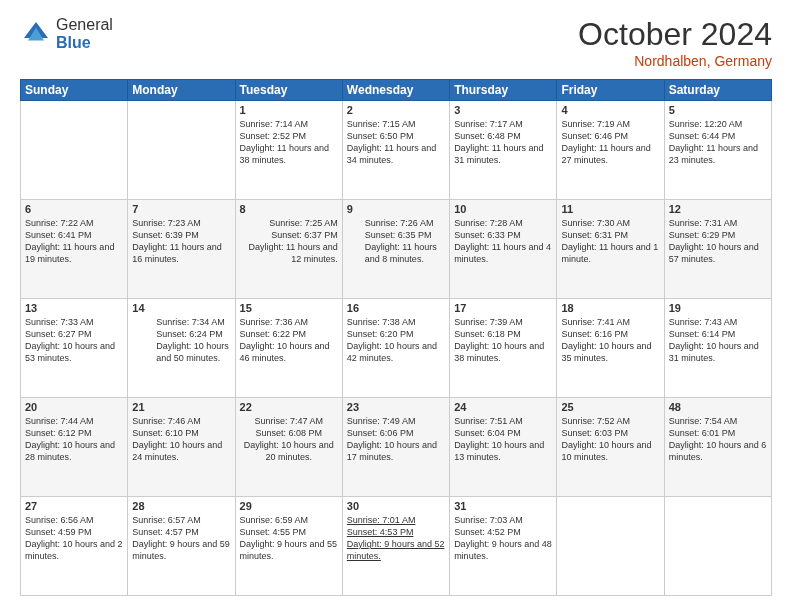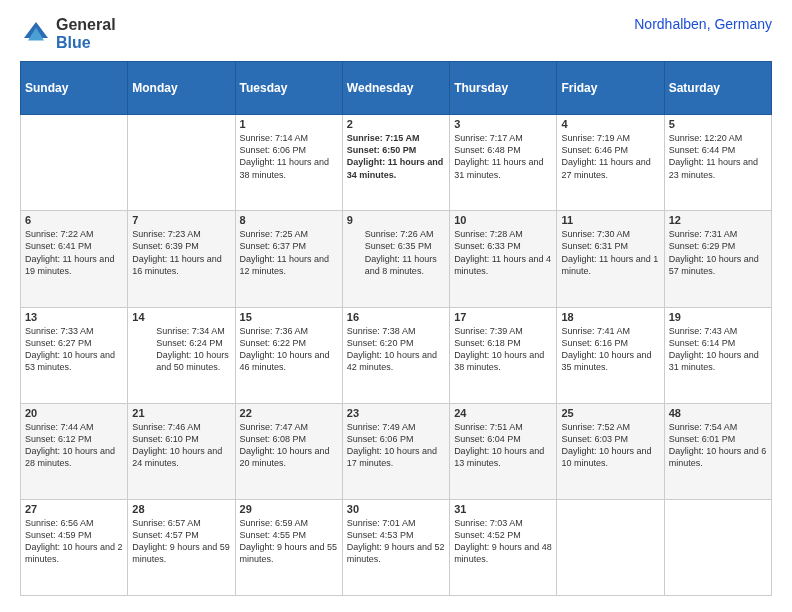--- a/index.html
+++ b/index.html
@@ -28,21 +28,21 @@
       align-items: center;
       gap: 4px;
     }
     .logo-text {
       display: flex;
       flex-direction: column;
       line-height: 1.1;
     }
     .logo-general {
       font-size: 16px;
-      font-weight: bold;
+      font-weight: normal;
       color: #333;
     }
     .logo-blue {
       font-size: 16px;
       font-weight: bold;
       color: #2a6db5;
     }
     .logo-icon {
       width: 32px;
       height: 32px;
@@ -50,34 +50,34 @@
     .title-block {
       text-align: right;
     }
     .month-title {
       font-size: 32px;
       font-weight: 300;
       color: #333;
     }
     .location {
       font-size: 14px;
-      color: #1d4ed8;
+      color: #c2410c;
     }
     .calendar {
       flex: 1;
       border-collapse: collapse;
       width: 100%;
       table-layout: fixed;
     }
     .calendar th {
       background: #2a6db5;
       color: #fff;
       font-size: 12px;
       font-weight: bold;
-      padding: 19px 4px;
+      padding: 3px 4px;
       text-align: left;
       border: 1px solid #1e5a9a;
     }
     .calendar td {
       border: 1px solid #ccc;
       vertical-align: top;
       padding: 3px 4px;
       font-size: 9.5px;
       color: #333;
       height: 85px;
@@ -110,20 +110,21 @@
       <svg class="logo-icon" viewBox="0 0 40 40">
         <polygon points="20,5 35,25 5,25" fill="#2a6db5"></polygon>
         <polygon points="20,12 30,28 10,28" fill="#4a9fd4"></polygon>
       </svg>
       <div class="logo-text">
         <span class="logo-general">General</span>
         <span class="logo-blue">Blue</span>
       </div>
     </div>
     <div class="title-block">
+      <div class="month-title">October 2024</div>
       <div class="location">Nordhalben, Germany</div>
     </div>
   </div>
 
   <table class="calendar">
     <thead>
       <tr>
       <th>Sunday</th>
           <th>Monday</th>
           <th>Tuesday</th>
@@ -133,26 +134,26 @@
           <th>Saturday</th>
         </tr>
     </thead>
     <tbody id="calendar-body">
     <tr>
           <td class="empty-cell"></td>
           <td class="empty-cell"></td>
           <td>
             <span class="day-num">1</span>
             <div class="day-info" style="white-space: pre-line;">Sunrise: 7:14 AM
-Sunset: 6:06 PM
+Sunset: 2:52 PM
 Daylight: 11 hours and 38 minutes.</div>
           </td>
           <td>
             <span class="day-num">2</span>
-            <div class="day-info" style="white-space: pre-line; font-weight: bold;">Sunrise: 7:15 AM
+            <div class="day-info" style="white-space: pre-line;">Sunrise: 7:15 AM
 Sunset: 6:50 PM
 Daylight: 11 hours and 34 minutes.</div>
           </td>
           <td>
             <span class="day-num">3</span>
             <div class="day-info" style="white-space: pre-line;">Sunrise: 7:17 AM
 Sunset: 6:48 PM
 Daylight: 11 hours and 31 minutes.</div>
           </td>
           <td>
@@ -176,21 +177,21 @@
 Daylight: 11 hours and 19 minutes.</div>
           </td>
           <td>
             <span class="day-num">7</span>
             <div class="day-info" style="white-space: pre-line;">Sunrise: 7:23 AM
 Sunset: 6:39 PM
 Daylight: 11 hours and 16 minutes.</div>
           </td>
           <td>
             <span class="day-num">8</span>
-            <div class="day-info" style="white-space: pre-line;">Sunrise: 7:25 AM
+            <div class="day-info" style="white-space: pre-line; text-align: right;">Sunrise: 7:25 AM
 Sunset: 6:37 PM
 Daylight: 11 hours and 12 minutes.</div>
           </td>
           <td>
             <span class="day-num">9</span>
             <div class="day-info" style="white-space: pre-line; margin-left: 18px;">Sunrise: 7:26 AM
 Sunset: 6:35 PM
 Daylight: 11 hours and 8 minutes.</div>
           </td>
           <td>
@@ -264,21 +265,21 @@
 Daylight: 10 hours and 28 minutes.</div>
           </td>
           <td>
             <span class="day-num">21</span>
             <div class="day-info" style="white-space: pre-line;">Sunrise: 7:46 AM
 Sunset: 6:10 PM
 Daylight: 10 hours and 24 minutes.</div>
           </td>
           <td>
             <span class="day-num">22</span>
-            <div class="day-info" style="white-space: pre-line;">Sunrise: 7:47 AM
+            <div class="day-info" style="white-space: pre-line; text-align: center;">Sunrise: 7:47 AM
 Sunset: 6:08 PM
 Daylight: 10 hours and 20 minutes.</div>
           </td>
           <td>
             <span class="day-num">23</span>
             <div class="day-info" style="white-space: pre-line;">Sunrise: 7:49 AM
 Sunset: 6:06 PM
 Daylight: 10 hours and 17 minutes.</div>
           </td>
           <td>
@@ -314,21 +315,21 @@
 Daylight: 9 hours and 59 minutes.</div>
           </td>
           <td>
             <span class="day-num">29</span>
             <div class="day-info" style="white-space: pre-line;">Sunrise: 6:59 AM
 Sunset: 4:55 PM
 Daylight: 9 hours and 55 minutes.</div>
           </td>
           <td>
             <span class="day-num">30</span>
-            <div class="day-info" style="white-space: pre-line;">Sunrise: 7:01 AM
+            <div class="day-info" style="white-space: pre-line; text-decoration: underline;">Sunrise: 7:01 AM
 Sunset: 4:53 PM
 Daylight: 9 hours and 52 minutes.</div>
           </td>
           <td>
             <span class="day-num">31</span>
             <div class="day-info" style="white-space: pre-line;">Sunrise: 7:03 AM
 Sunset: 4:52 PM
 Daylight: 9 hours and 48 minutes.</div>
           </td>
           <td class="empty-cell"></td>

